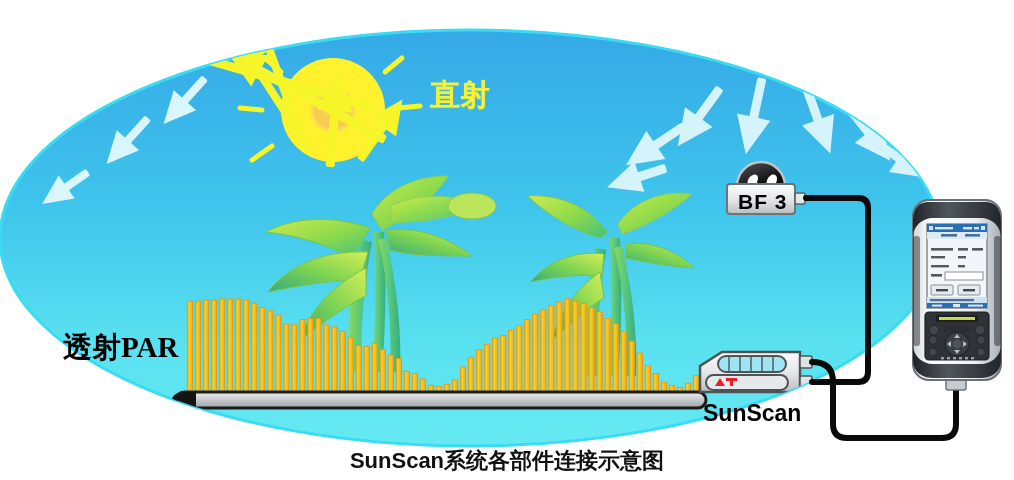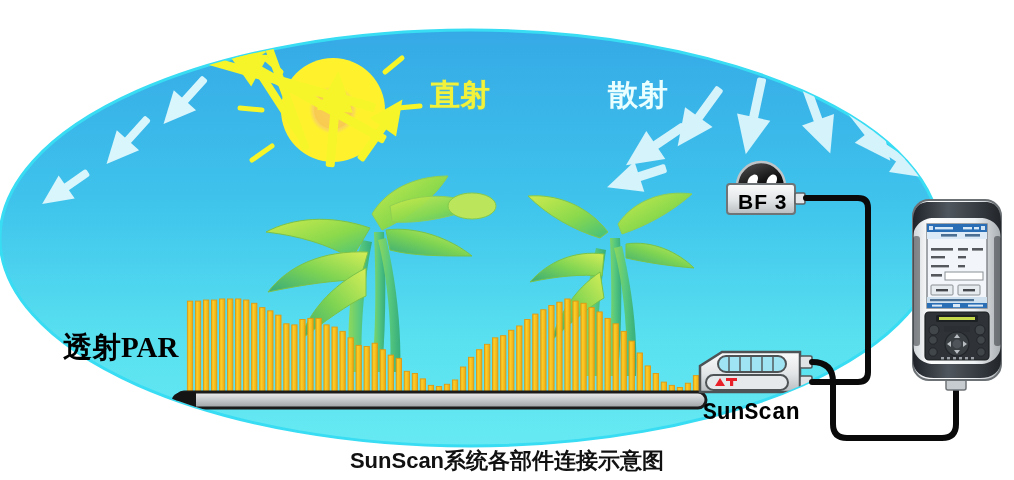--- a/index.html
+++ b/index.html
@@ -3,21 +3,21 @@
 <meta charset="utf-8">
 <style>
   html,body{margin:0;padding:0;background:#ffffff;}
   body{width:1014px;height:480px;overflow:hidden;font-family:"Liberation Sans",sans-serif;}
   #stage{position:relative;width:1014px;height:456px;background:#ffffff;}
   #stage svg{position:absolute;left:0;top:0;}
   .lbl{position:absolute;white-space:nowrap;font-weight:bold;}
   #lbl-direct{left:430px;top:75px;font-size:30px;color:#f2f23a;text-shadow:0 0 1px #e8e82e;}
   #lbl-diffuse{left:608px;top:75px;font-size:30px;color:#eaffff;}
   #lbl-par{left:63px;top:328px;font-size:29px;color:#000;letter-spacing:0px;font-family:Liberation Serif, serif;}
-  #lbl-sunscan{left:703px;top:400px;font-size:23px;color:#000;font-family:Liberation Mono, monospace;}
+  #lbl-sunscan{left:703px;top:400px;font-size:23px;color:#000;}
   #lbl-bf5{position:absolute;left:738px;top:190px;font-size:21px;color:#000;font-weight:bold;letter-spacing:1px;}
   #caption{position:absolute;left:0;top:446px;width:1014px;text-align:center;font-size:22px;font-weight:bold;color:#111;}
 </style>
 </head>
 <body>
 
 <div id="stage">
 
   <svg width="1014" height="480" viewBox="0 0 1014 480">
     <defs>
@@ -385,19 +385,18 @@
           <rect x="953" y="357" width="3" height="2.4"></rect>
             <rect x="959" y="357" width="3" height="2.4"></rect>
           <rect x="965" y="357" width="3" height="2.4"></rect>
             <rect x="971" y="357" width="3" height="2.4"></rect>
         </g>
       </g>
     </g>
   </svg>
 
   <div class="lbl" id="lbl-direct">直射</div>
-  <div class="lbl" id="lbl-diffuse">散射</div>
   <div class="lbl" id="lbl-par">透射PAR</div>
   <div class="lbl" id="lbl-sunscan">SunScan</div>
   <div id="lbl-bf5">BF 3</div>
   <div id="caption">SunScan系统各部件连接示意图</div>
 
 </div>
 
 </body></html>

